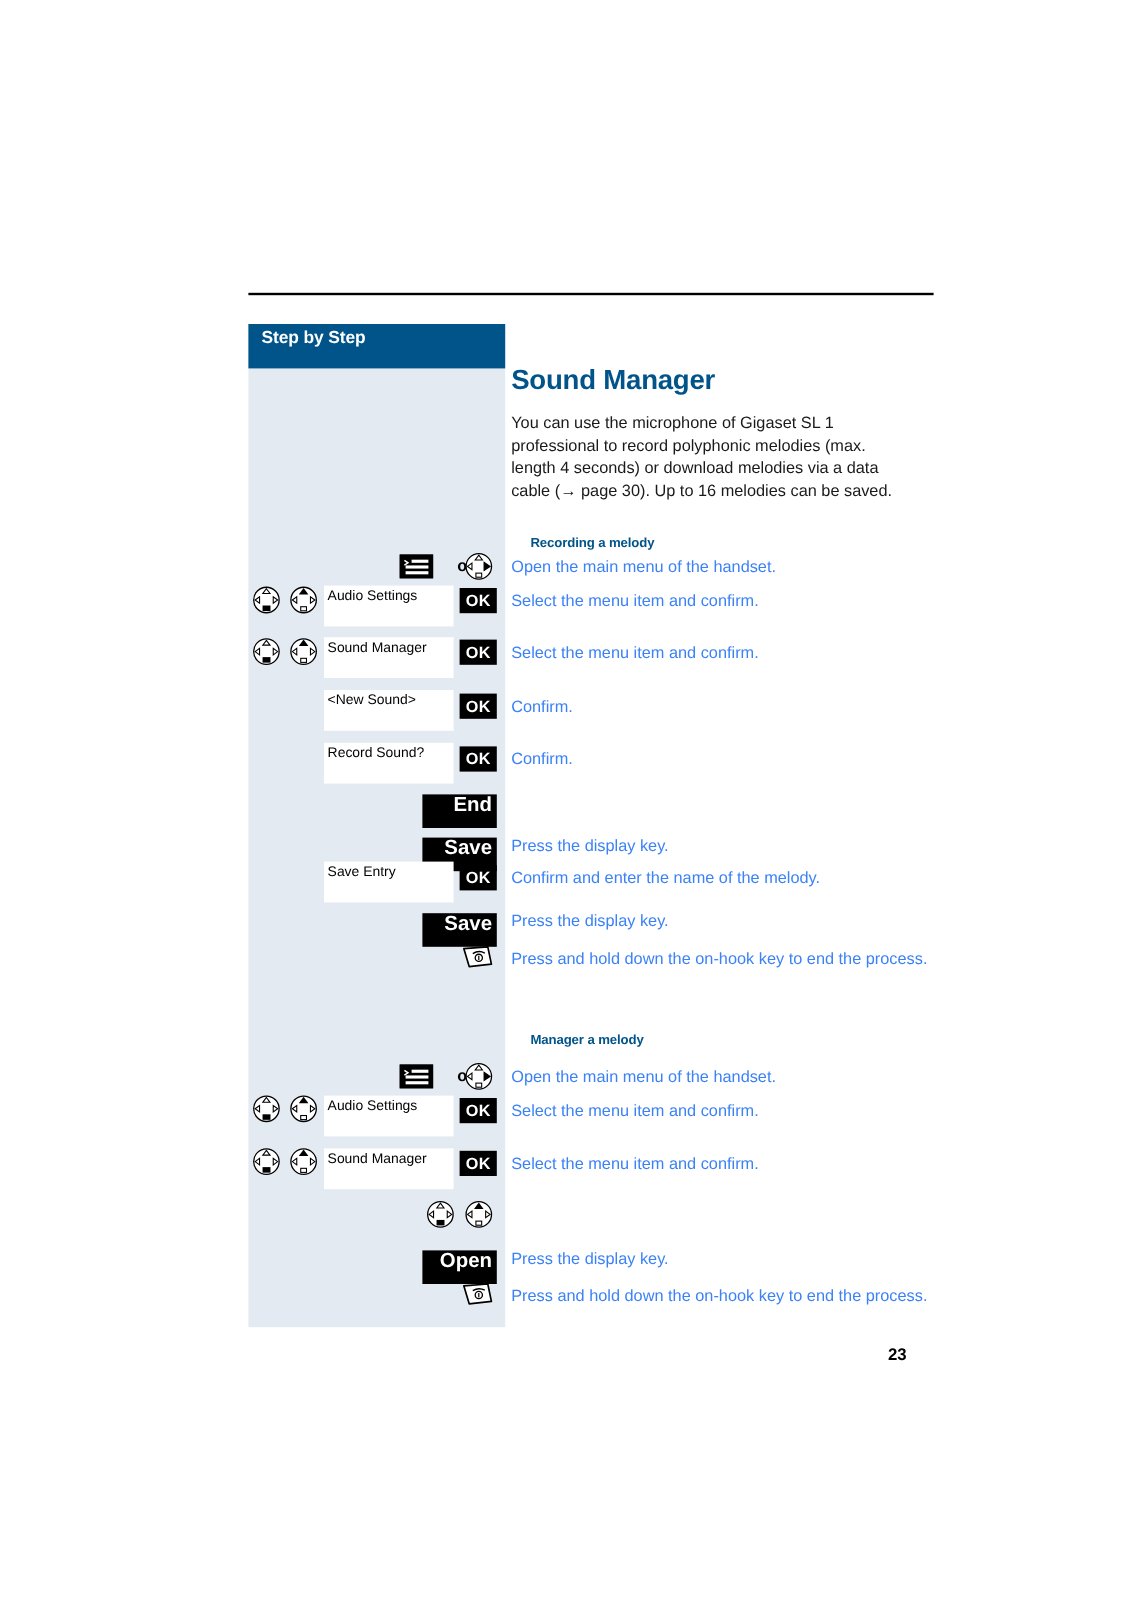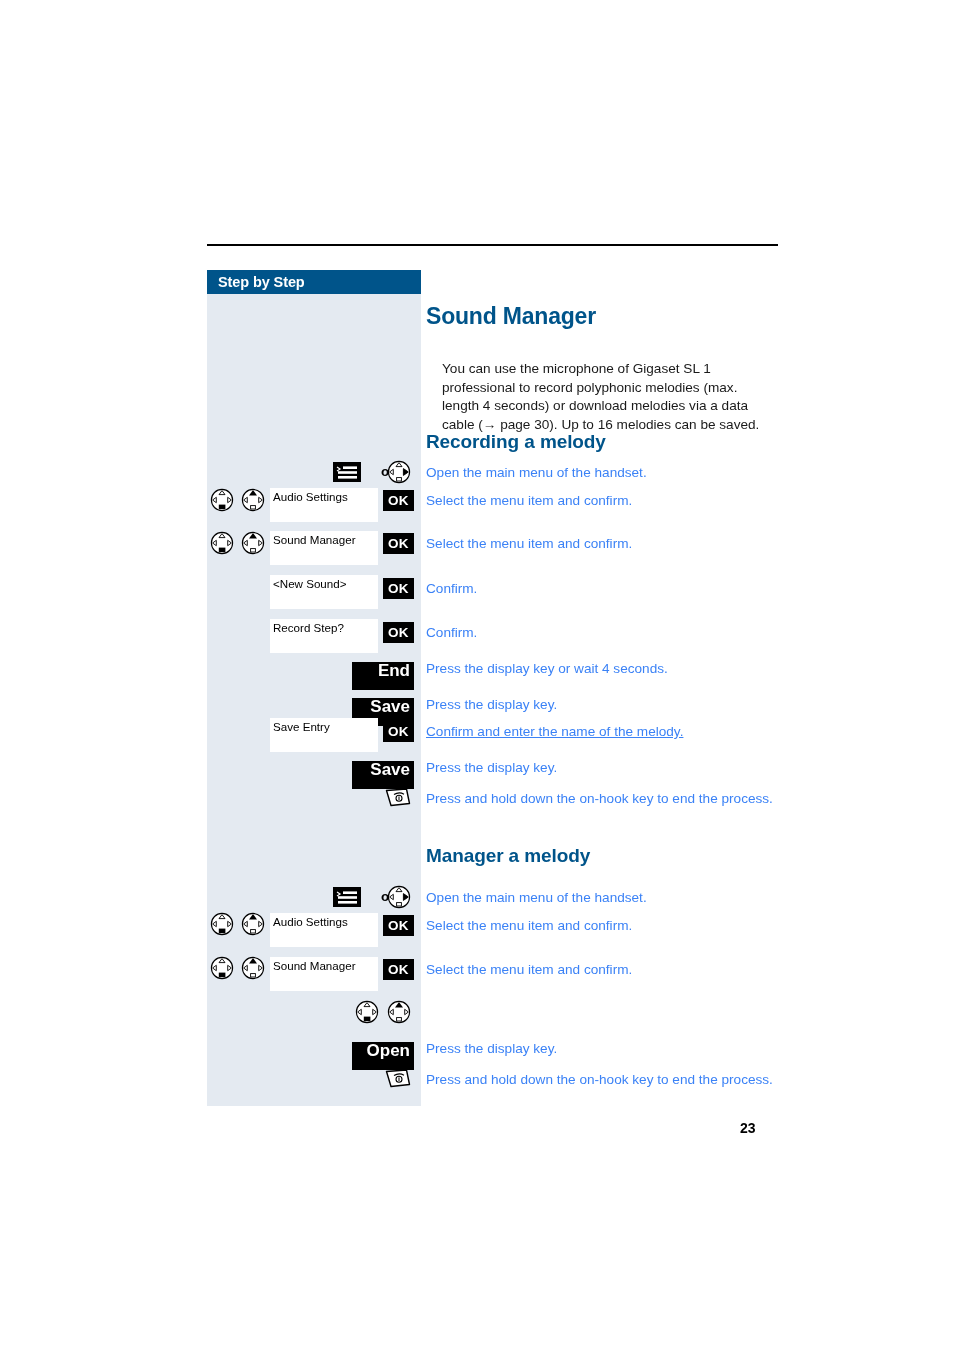--- a/index.html
+++ b/index.html
@@ -50,21 +50,21 @@
     top: 270px;
     width: 214px;
     height: 836px;
     background: #e4eaf1;
   }
   .step-head {
     position: absolute;
     left: 207px;
     top: 270px;
     width: 214px;
-    height: 24px;
+    height: 37px;
     background: #00548a;
   }
   .step-head-label {
     position: absolute;
     left: 11px;
     top: 4px;
     font-size: 14.5px;
     font-weight: bold;
     color: #ffffff;
     letter-spacing: -0.1px;
@@ -79,31 +79,31 @@
     font-weight: bold;
     color: #00548a;
     letter-spacing: -0.2px;
   }
 
   p.intro {
     position: absolute;
     left: 426px;
     top: 344px;
     width: 336px;
-    margin: 16px;
+    margin: 0;
     font-size: 13.6px;
     line-height: 18.6px;
     color: #1a1a1a;
   }
 
   h2.sub-title {
     position: absolute;
     left: 426px;
-    margin: 0;
-    font-size: 19px;
+    margin: 16px;
+    font-size: 11px;
     font-weight: bold;
     color: #00548a;
     letter-spacing: -0.1px;
   }
   h2#sub-rec { top: 431px; }
   h2#sub-play { top: 845px; }
 
   
   .row-text {
     position: absolute;
@@ -288,36 +288,35 @@
   <div class="okkey" style="left:383px; top:533px;">OK</div>
   <div class="row-text" style="top:535px;">Select the menu item and confirm.</div>
 
   <div class="dispfield" style="left:270px; top:575px;">
     <div class="label">&lt;New Sound&gt;</div>
   </div>
   <div class="okkey" style="left:383px; top:578px;">OK</div>
   <div class="row-text" style="top:580px;">Confirm.</div>
 
   <div class="dispfield" style="left:270px; top:619px;">
-    <div class="label">Record Step?</div>
+    <div class="label">Record Sound?</div>
   </div>
   <div class="okkey" style="left:383px; top:622px;">OK</div>
   <div class="row-text" style="top:624px;">Confirm.</div>
 
   <div class="dispkey" style="left:352px; top:662px;">End</div>
-  <div class="row-text" style="top:660px;">Press the display key or wait 4 seconds.</div>
 
   <div class="dispkey" style="left:352px; top:698px;">Save</div>
   <div class="row-text" style="top:696px;">Press the display key.</div>
 
   <div class="dispfield" style="left:270px; top:718px;">
     <div class="label">Save Entry</div>
   </div>
   <div class="okkey" style="left:383px; top:721px;">OK</div>
-  <div class="row-text" style="top:723px;text-decoration:underline;">Confirm and enter the name of the melody.</div>
+  <div class="row-text" style="top:723px;">Confirm and enter the name of the melody.</div>
 
   <div class="dispkey" style="left:352px; top:761px;">Save</div>
   <div class="row-text" style="top:759px;">Press the display key.</div>
 
   <div class="onhook" style="left:384px; top:787px;">
     <svg width="30" height="24" viewBox="0 0 30 24">
       <path d="M2.5 3.5 L22.5 2.0 L25.5 16.5 L7.0 18.5 Z" fill="#fff" stroke="#000" stroke-width="1.4" stroke-linejoin="round"></path>
       <circle cx="15" cy="11.2" r="3.0" fill="#fff" stroke="#000" stroke-width="1.1"></circle>
       <path d="M10 7.6 Q15 4.4 20 7.2" stroke="#000" stroke-width="1.2" fill="none"></path>
       <line x1="15" y1="9.4" x2="15" y2="13.0" stroke="#000" stroke-width="1"></line>

